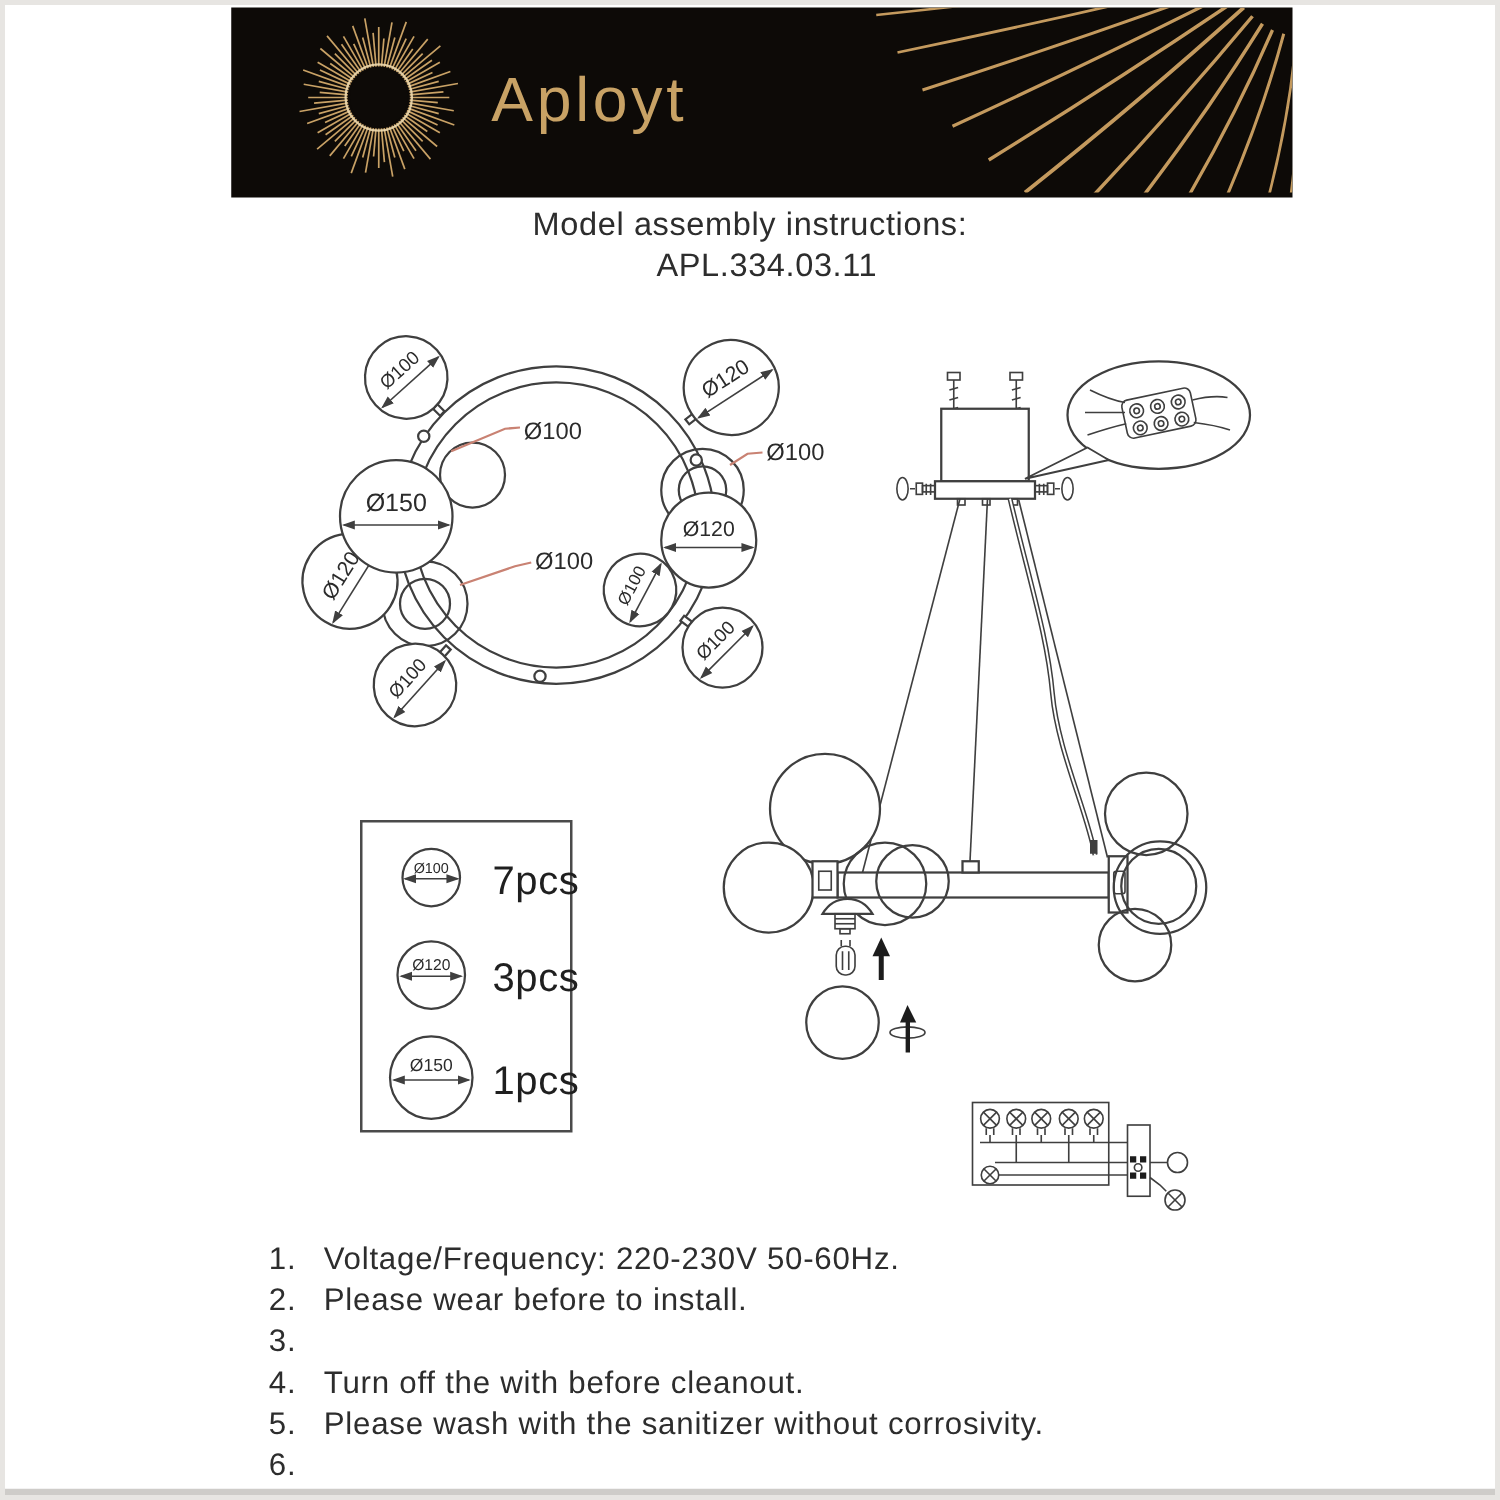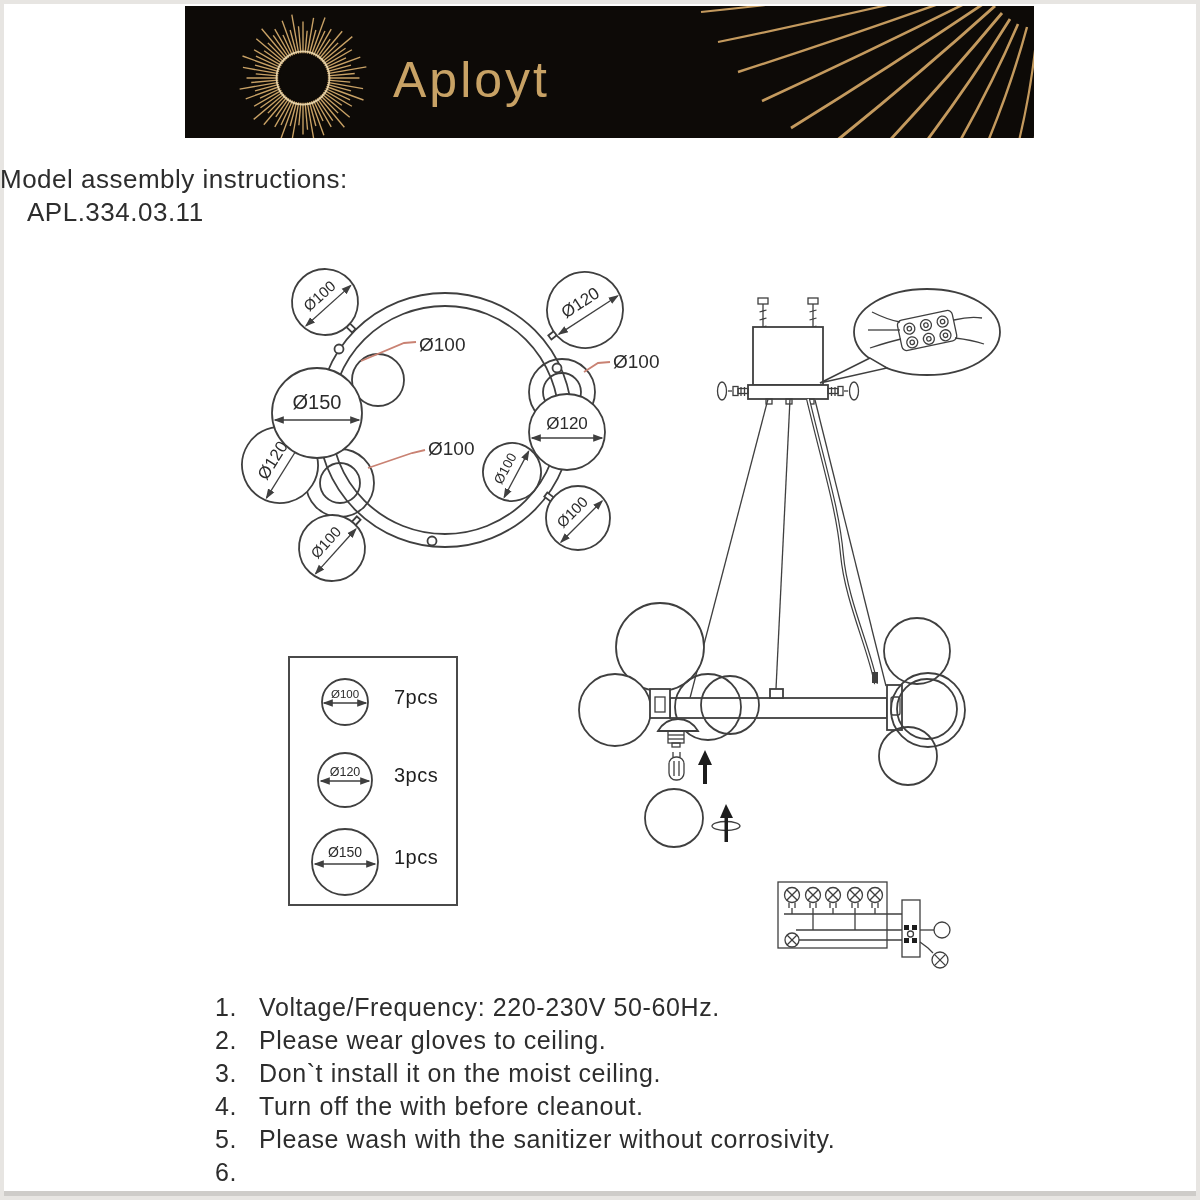--- a/index.html
+++ b/index.html
@@ -1,38 +1,38 @@
 <!DOCTYPE html>
 <html><head>
 <meta charset="utf-8">
 <style>
   html,body{margin:0;padding:0;background:#ffffff;}
   .page{position:relative;width:1200px;height:1200px;background:#fff;overflow:hidden;
         font-family:"Liberation Sans", sans-serif;
         box-shadow: inset 0 0 0 4px #e7e5e2, inset 0 -9px 0 0 #ceccc9;}
   .abs{position:absolute;}
   
-  .header{position:absolute;left:185px;top:6px;width:849px;height:132px;background:#0d0a07;overflow:hidden;}
+  .header{position:absolute;left:185px;top:6px;width:849px;height:152px;background:#0d0a07;overflow:hidden;}
   .brand{position:absolute;left:208px;top:0;height:148px;line-height:148px;
          color:#c8a265;font-size:50px;letter-spacing:3px;font-weight:400;}
   
-  .titleblock{position:absolute;left:0;top:163px;width:1200px;text-align:left;color:#2d2d2d;}
+  .titleblock{position:absolute;left:0;top:163px;width:1200px;text-align:center;color:#2d2d2d;}
   .titleblock .t1{font-size:26px;letter-spacing:.5px;line-height:33px;}
   .titleblock .t2{font-size:26px;letter-spacing:.5px;line-height:33px;margin-left:27px;}
   
   .ln{fill:none;stroke:#3f3f3f;stroke-width:1.8;}
   .lnf{fill:#ffffff;stroke:#3f3f3f;stroke-width:1.8;}
   .thin{stroke-width:1.3;}
   .dlab{fill:#2b2b2b;text-anchor:middle;font-family:"Liberation Sans",sans-serif;}
   .llab{fill:#2b2b2b;text-anchor:start;font-family:"Liberation Sans",sans-serif;font-size:19px;}
   .leader{fill:none;stroke:#c98273;stroke-width:1.8;}
   .gold{stroke:#c49a5e;fill:none;}
   
   .legend{position:absolute;left:288px;top:656px;width:166px;height:246px;border:2px solid #4a4a4a;}
-  .qty{position:absolute;left:104px;font-size:20px;color:#1f1f1f;letter-spacing:.5px;}
+  .qty{position:absolute;left:104px;font-size:32px;color:#1f1f1f;letter-spacing:.5px;}
   
   .instr{position:absolute;left:215px;top:991px;width:830px;color:#2d2d2d;}
   .irow{display:flex;line-height:33px;font-size:25px;letter-spacing:.6px;}
   .irow .num{width:44px;flex:0 0 44px;}
 </style>
 </head>
 <body>
 
 <div class="page">
 
@@ -405,25 +405,24 @@
     </g>
   </svg>
 
   <div class="instr">
     <div class="irow">
       <span class="num">1.</span>
       <span class="txt">Voltage/Frequency: 220-230V 50-60Hz.</span>
     </div>
     <div class="irow">
       <span class="num">2.</span>
-      <span class="txt">Please wear gloves to ceiling.</span>
+      <span class="txt">Please wear before to install.</span>
     </div>
     <div class="irow">
       <span class="num">3.</span>
-      <span class="txt">Don`t install it on the moist ceiling.</span>
     </div>
     <div class="irow">
       <span class="num">4.</span>
       <span class="txt">Turn off the with before cleanout.</span>
     </div>
     <div class="irow">
       <span class="num">5.</span>
       <span class="txt">Please wash with the sanitizer without corrosivity.</span>
     </div>
     <div class="irow">

